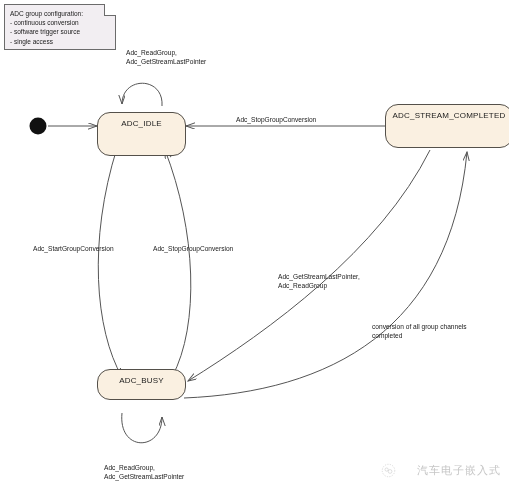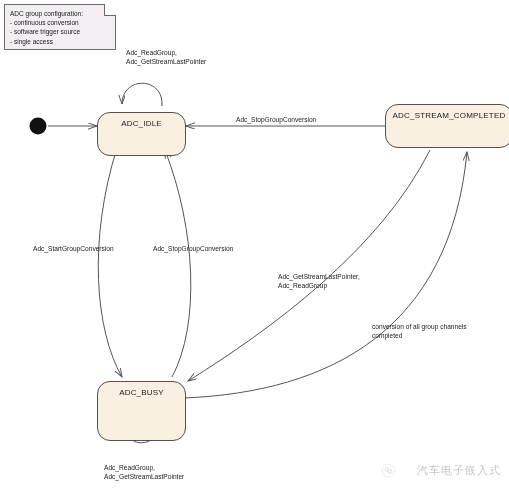--- a/index.html
+++ b/index.html
@@ -67,21 +67,21 @@
   </svg>
 
   <div class="state" style="left:97px;top:112px;width:89px;height:44px;">
     <div class="lbl">ADC_IDLE</div>
   </div>
 
   <div class="state" style="left:385px;top:104px;width:128px;height:44px;">
     <div class="lbl">ADC_STREAM_COMPLETED</div>
   </div>
 
-  <div class="state" style="left:97px;top:381px;width:89px;height:60px;">
+  <div class="state" style="left:97px;top:369px;width:89px;height:31px;">
     <div class="lbl">ADC_BUSY</div>
   </div>
 
   <div class="edge-label" style="left:126px;top:48px;">Adc_ReadGroup,
 Adc_GetStreamLastPointer</div>
 
   <div class="edge-label" style="left:236px;top:115px;">Adc_StopGroupConversion</div>
 
   <div class="edge-label" style="left:33px;top:244px;">Adc_StartGroupConversion</div>
 

